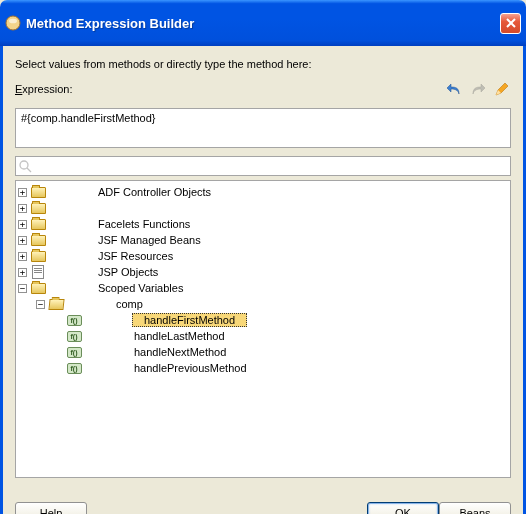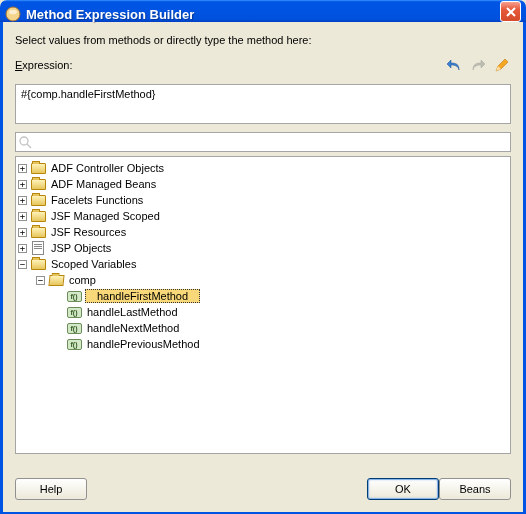--- a/index.html
+++ b/index.html
@@ -1,21 +1,21 @@
 <!DOCTYPE html>
 <html><head>
 <meta charset="utf-8">
 <style>
 * { box-sizing: border-box; margin: 0; padding: 0; font-family: Tahoma, Arial, sans-serif; font-size: 11px; }
 body { background: #ece9d8; width: 526px; height: 514px; overflow: hidden; }
 
 .titlebar {
-  height: 22px;
+  height: 46px;
   background: linear-gradient(to bottom, #3a95ff 0%, #0054e3 8%, #0054e3 40%, #0050dc 88%, #003fc0 100%);
-  display: flex; align-items: flex-end; padding: 0 5px; color: #fff;
+  display: flex; align-items: center; padding: 0 5px; color: #fff;
   border-radius: 7px 7px 0 0;
 }
 .titlebar-icon { width: 16px; height: 16px; margin-right: 5px; display:flex; align-items:center; justify-content:center; }
 .titlebar-title { font-weight: bold; font-size: 13px; flex: 1; text-shadow: 1px 1px 1px rgba(0,0,0,.3); }
 .close-btn {
   width: 21px; height: 21px; border-radius: 3px;
   background: linear-gradient(to bottom, #f5a090, #e6593a 40%, #d44a2a);
   border: 1px solid #fff; display:flex; align-items:center; justify-content:center;
   color:#fff; font-weight:bold; cursor:pointer;
 }
@@ -77,21 +77,21 @@
 }
 .folder-open::before{ content:""; position:absolute; top:-3px; left:1px; width:6px; height:2px; background:#e6c65c; border:1px solid #b8860b; border-bottom:none; border-radius:1px 1px 0 0; transform: skewX(6deg);}
 .page-icon {
   width:12px; height:14px; border:1px solid #888; background:#fff; position:relative;
 }
 .page-icon::after{content:"";position:absolute;top:2px;left:1px;right:1px;height:1px;background:#888; box-shadow:0 2px 0 #888, 0 4px 0 #888;}
 .method-icon {
   width:15px; height:11px; border:1px solid #6b8e5a; background:#d4e8c8; border-radius:2px;
   font-size:7px; color:#2d5a1e; display:flex; align-items:center; justify-content:center; font-weight:bold;
 }
-.tree-label { padding:1px 2px; }
+.tree-label { padding:1px 2px;margin-left:47px; }
 .tree-label.selected { background:#f8d879; border:1px dotted #333; padding:0 11px; }
 
 .indent { display:inline-block; }
 
 .button-row { display:flex; margin-top:24px; align-items:center; }
 .button-row .spacer-flex { flex:1; }
 .btn {
   height:22px; padding:0 8px; min-width:72px;
   background: linear-gradient(to bottom, #fff, #ece9d8);
   border:1px solid #919191; border-radius:3px; cursor:pointer;
@@ -170,41 +170,40 @@
               <span class="tree-label">ADF Controller Objects</span>
             </div>
           </li>
           <li>
             <div class="tree-row">
               <span class="indent" style="width: 0px;"></span>
               <span class="toggle">+</span>
               <span class="node-icon">
                 <span class="folder-closed"></span>
               </span>
-              <span class="tree-label">ADF Managed Beans</span>
             </div>
           </li>
           <li>
             <div class="tree-row">
               <span class="indent" style="width: 0px;"></span>
               <span class="toggle">+</span>
               <span class="node-icon">
                 <span class="folder-closed"></span>
               </span>
               <span class="tree-label">Facelets Functions</span>
             </div>
           </li>
           <li>
             <div class="tree-row">
               <span class="indent" style="width: 0px;"></span>
               <span class="toggle">+</span>
               <span class="node-icon">
                 <span class="folder-closed"></span>
               </span>
-              <span class="tree-label">JSF Managed Scoped</span>
+              <span class="tree-label">JSF Managed Beans</span>
             </div>
           </li>
           <li>
             <div class="tree-row">
               <span class="indent" style="width: 0px;"></span>
               <span class="toggle">+</span>
               <span class="node-icon">
                 <span class="folder-closed"></span>
               </span>
               <span class="tree-label">JSF Resources</span>

